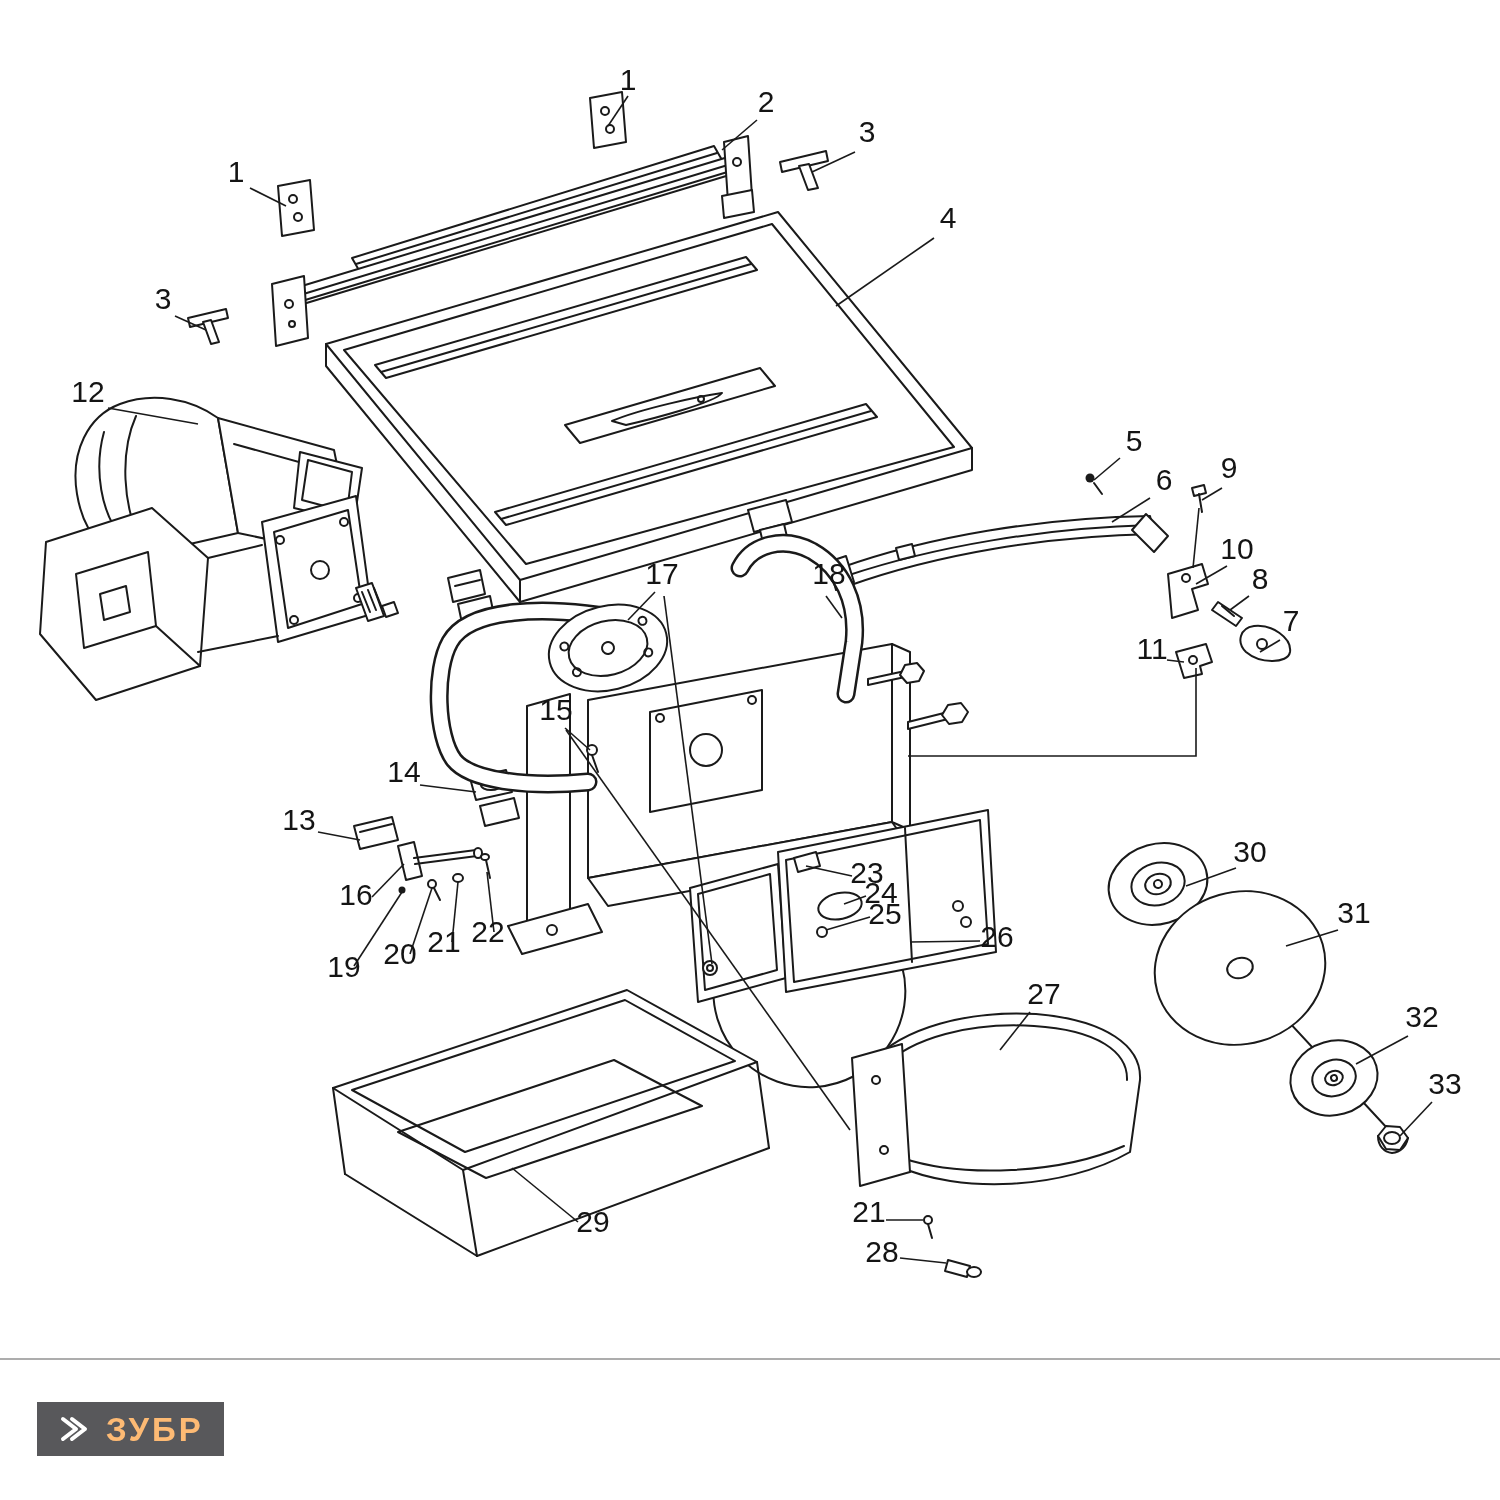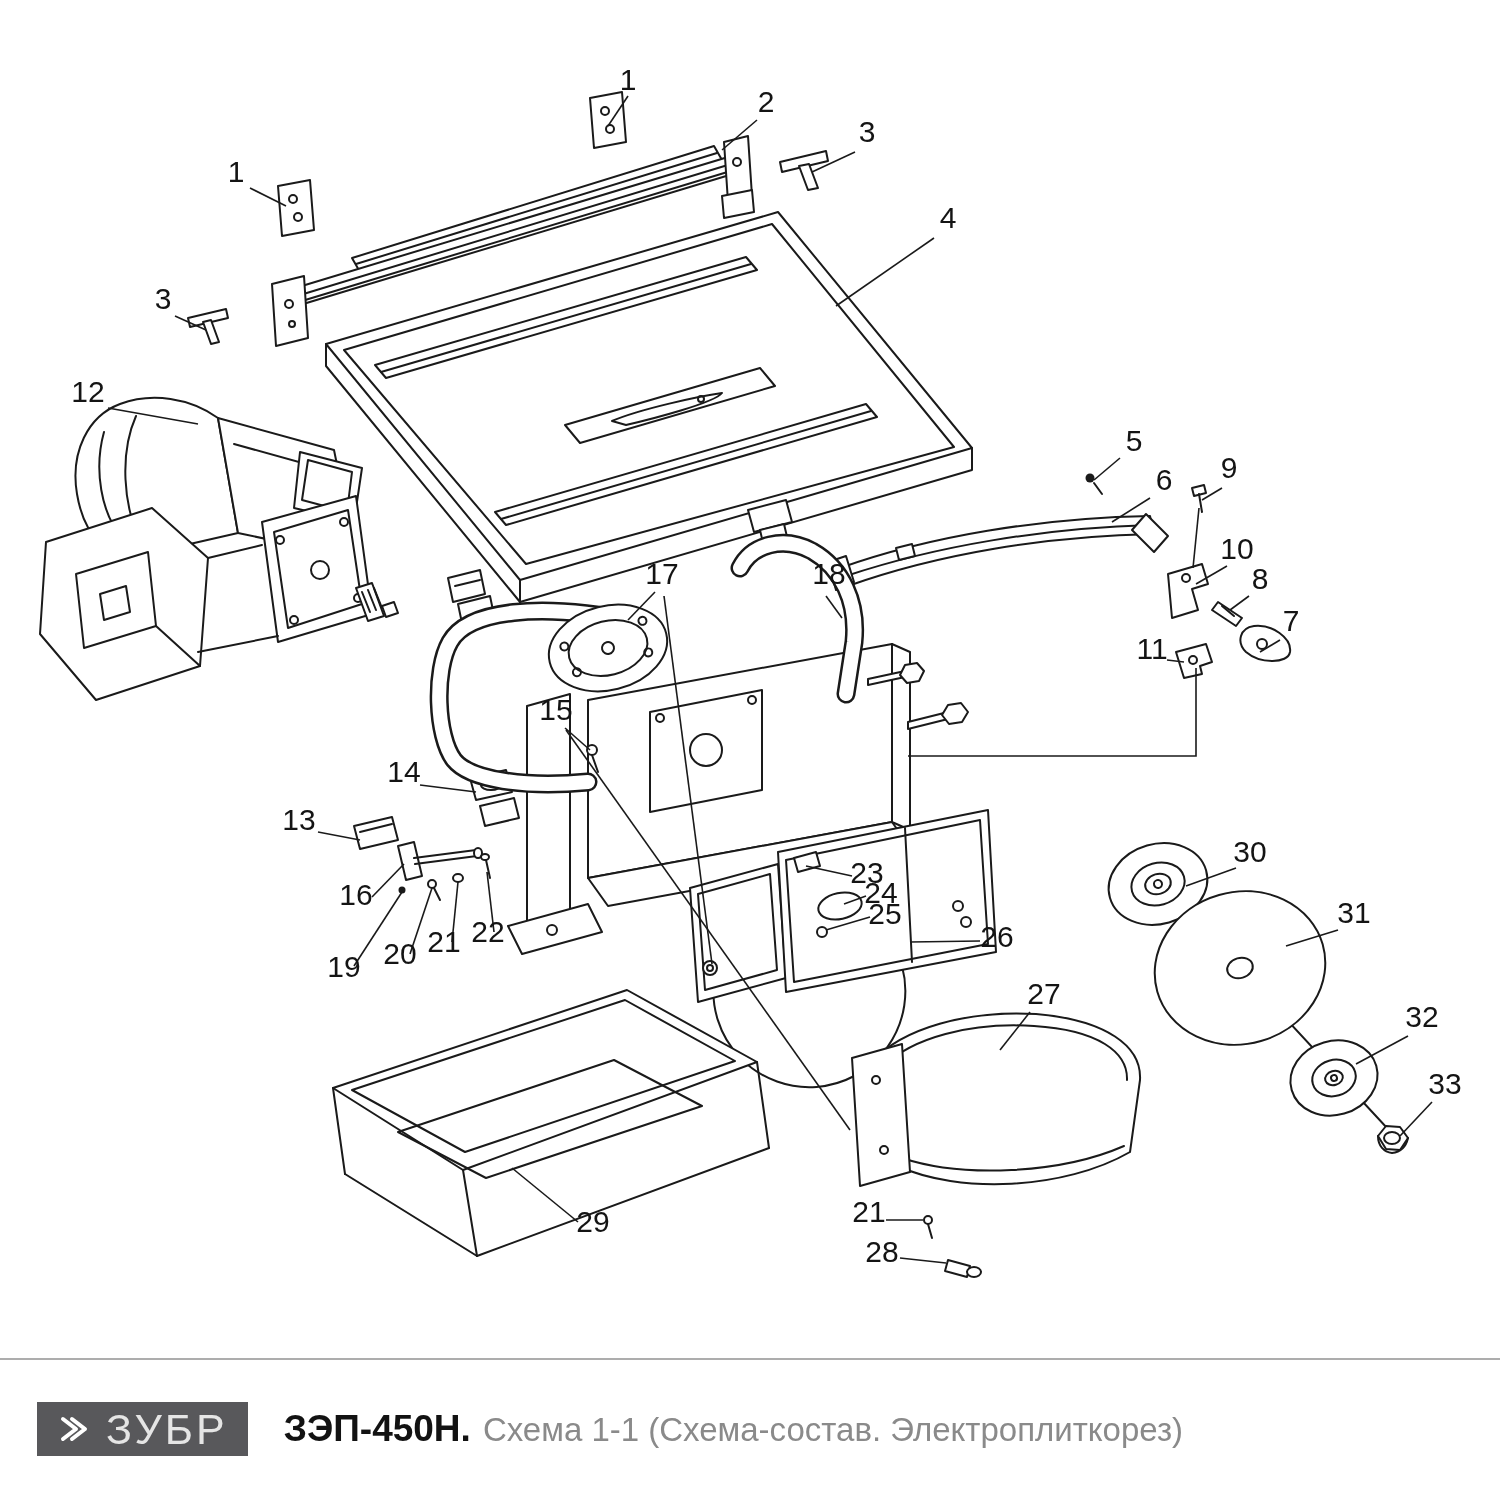--- a/index.html
+++ b/index.html
@@ -13,21 +13,21 @@
   .t1 { fill:none;    stroke:#1a1a1a; stroke-width:19; stroke-linecap:round; }
   .t2 { fill:none;    stroke:#ffffff; stroke-width:14; stroke-linecap:round; }
   .ld { fill:none;    stroke:#1a1a1a; stroke-width:1.6; }
   .dk { fill:#1a1a1a; stroke:none; }
   .lbl { font-family:"Liberation Sans", sans-serif; font-size:30px; fill:#141414; text-anchor:middle; }
 
   
   .footer-divider { position:absolute; top:1358px; left:0; width:1500px; height:0; border-top:2px solid #adadad; }
   .footer { position:absolute; top:1402px; left:37px; right:30px; display:flex; align-items:center; gap:36px; }
   .brand-badge { background:#58585b; height:54px; padding:0 20px; display:flex; align-items:center; gap:13px; flex:0 0 auto; }
-  .brand-text { color:#e5e5e5; font-weight:normal; font-size:43px; letter-spacing:3px; line-height:1; }
+  .brand-text { color:#fdba74; font-weight:bold; font-size:33px; letter-spacing:3px; line-height:1; }
   .caption { font-size:33px; color:#8a8a8a; white-space:nowrap; }
   .model { color:#121212; font-weight:bold; font-size:37px; margin-right:12px; }
 </style>
 </head>
 <body>
 
 <div class="page">
 
   <svg class="diagram" width="1500" height="1360" viewBox="0 0 1500 1360">
 
@@ -358,18 +358,15 @@
   <div class="footer-divider"></div>
 
   <div class="footer">
     <div class="brand-badge">
       <svg width="36" height="36" viewBox="0 0 36 36">
         <path d="M6,8 L19,18 L6,28" fill="none" stroke="#ffffff" stroke-width="4" stroke-linecap="round" stroke-linejoin="round"></path>
         <path d="M15,8 L28,18 L15,28" fill="none" stroke="#ffffff" stroke-width="4" stroke-linecap="round" stroke-linejoin="round"></path>
       </svg>
       <span class="brand-text">ЗУБР</span>
     </div>
-    <div class="caption">
-      <span class="model">ЗЭП-450Н.</span><span>Схема 1-1 (Схема-состав. Электроплиткорез)</span>
-    </div>
   </div>
 
 </div>
 
 </body></html>

